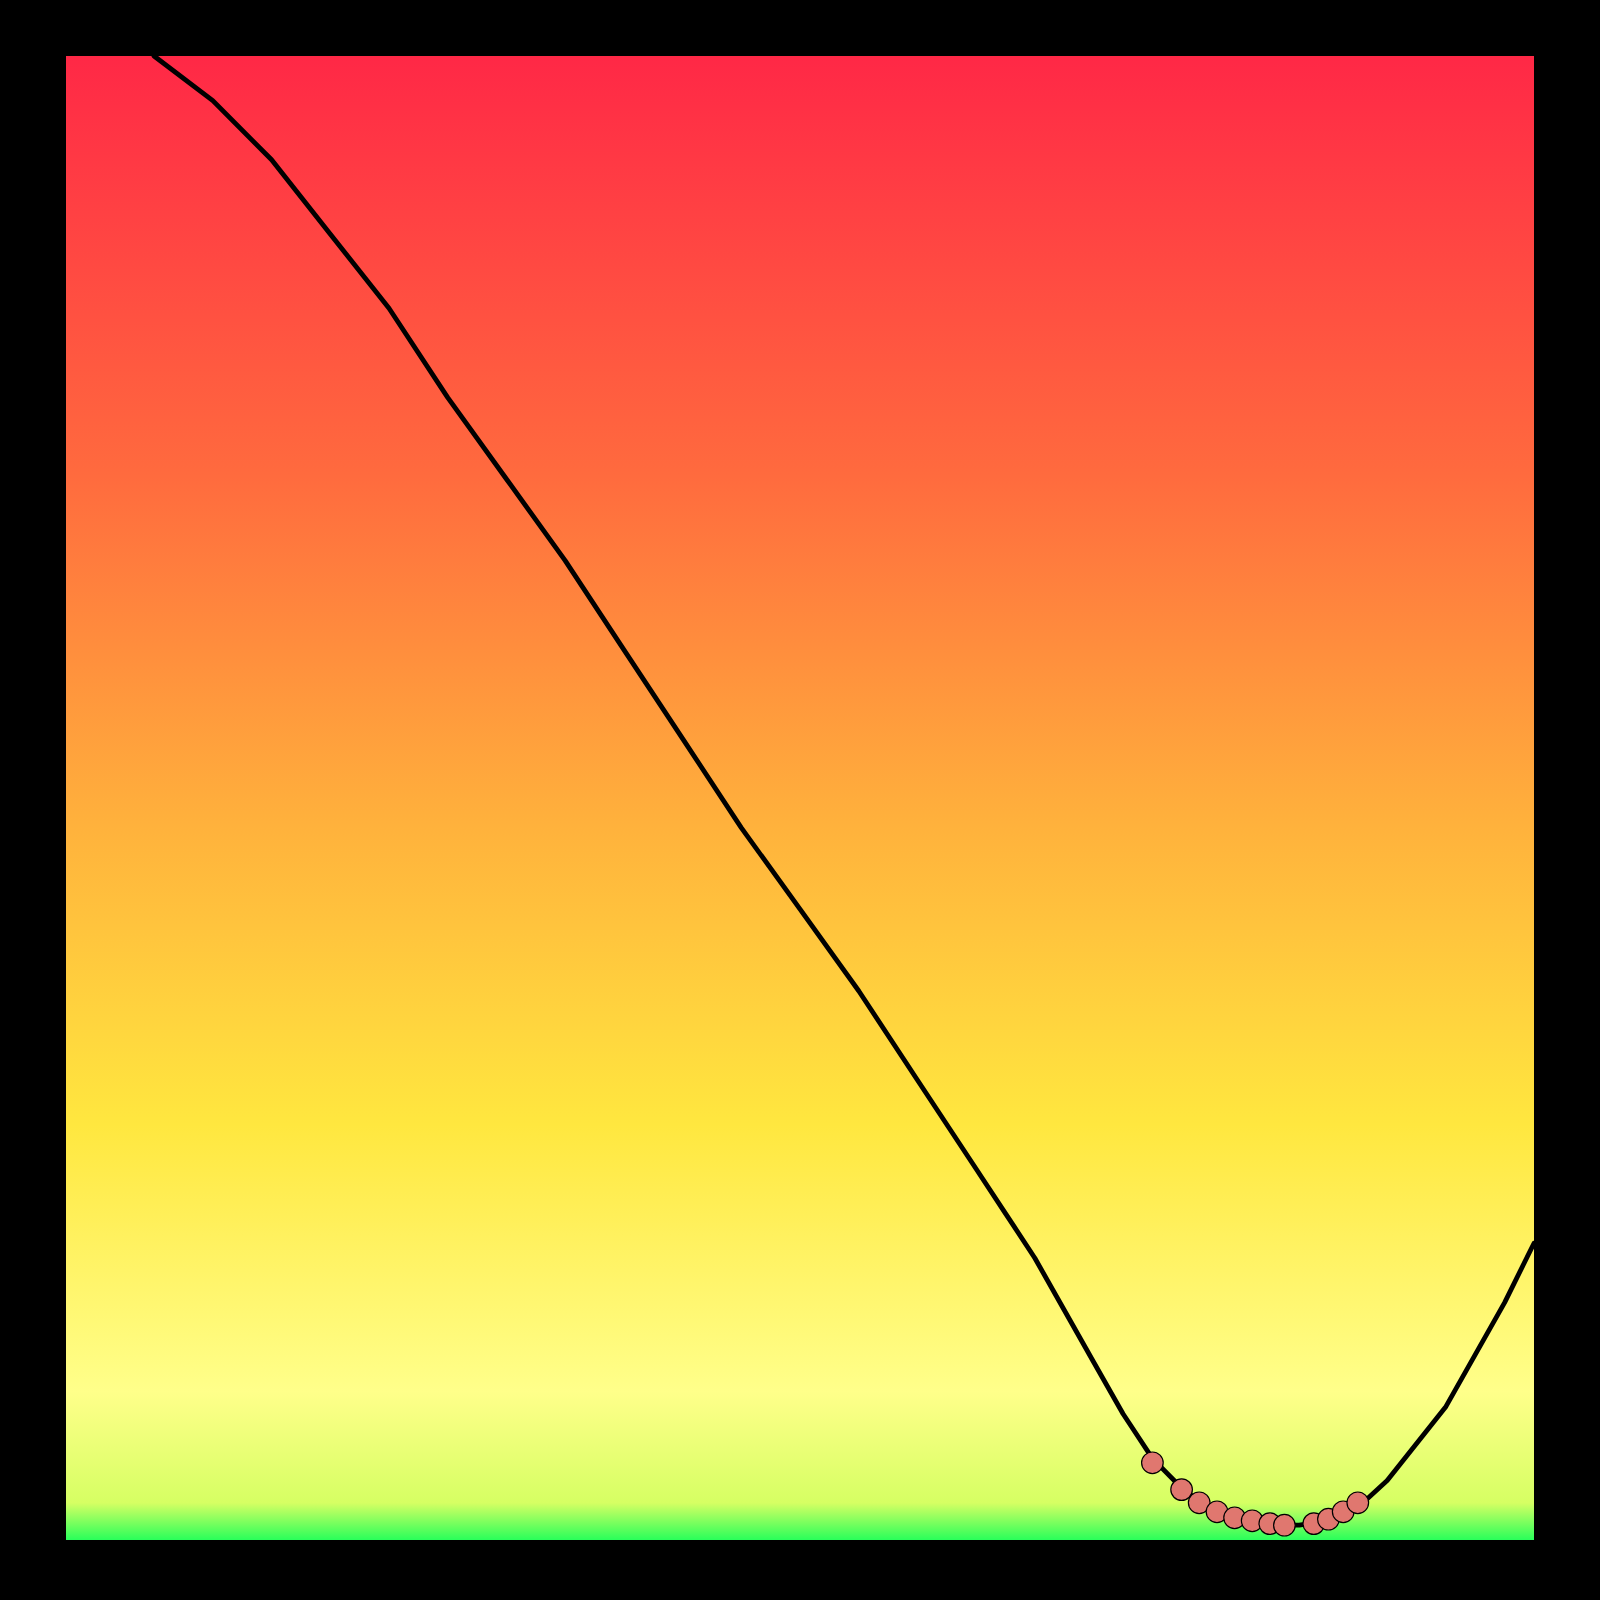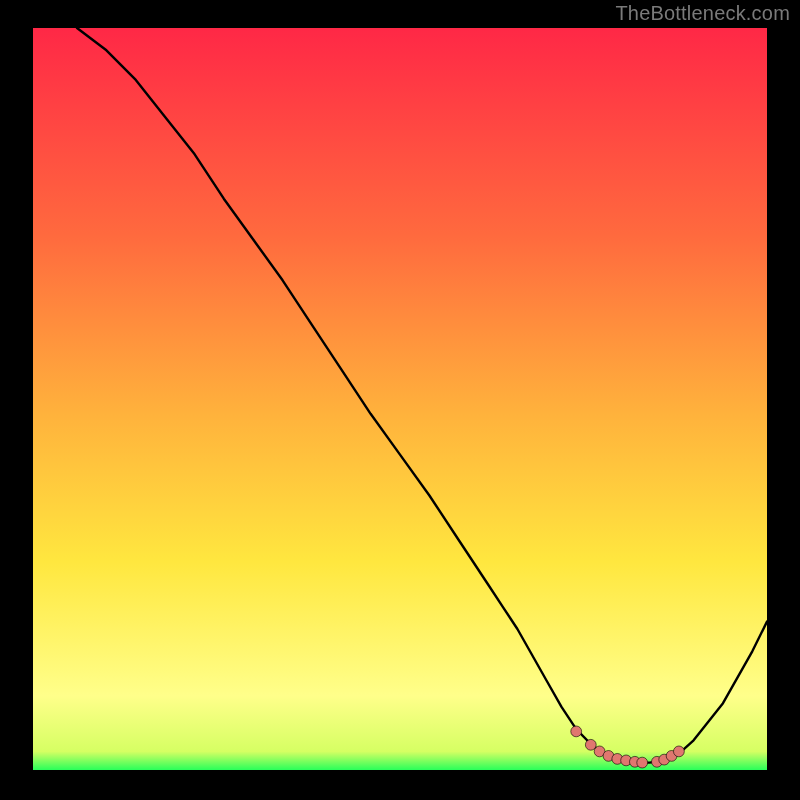--- a/index.html
+++ b/index.html
@@ -64,14 +64,13 @@
         <circle cx="626.1" cy="760.4" r="5.4" fill="#e0776f" stroke="#000000" stroke-width="0.6"></circle>
         <circle cx="634.9" cy="761.8" r="5.4" fill="#e0776f" stroke="#000000" stroke-width="0.6"></circle>
         <circle cx="642.2" cy="762.6" r="5.4" fill="#e0776f" stroke="#000000" stroke-width="0.6"></circle>
         <circle cx="656.9" cy="761.8" r="5.4" fill="#e0776f" stroke="#000000" stroke-width="0.6"></circle>
         <circle cx="664.2" cy="759.6" r="5.4" fill="#e0776f" stroke="#000000" stroke-width="0.6"></circle>
         <circle cx="671.6" cy="755.9" r="5.4" fill="#e0776f" stroke="#000000" stroke-width="0.6"></circle>
         <circle cx="678.9" cy="751.4" r="5.4" fill="#e0776f" stroke="#000000" stroke-width="0.6"></circle>
       </g>
   </svg>
 
-  <div class="watermark">TheBottleneck.com</div>
 </div>
 
 </body></html>

